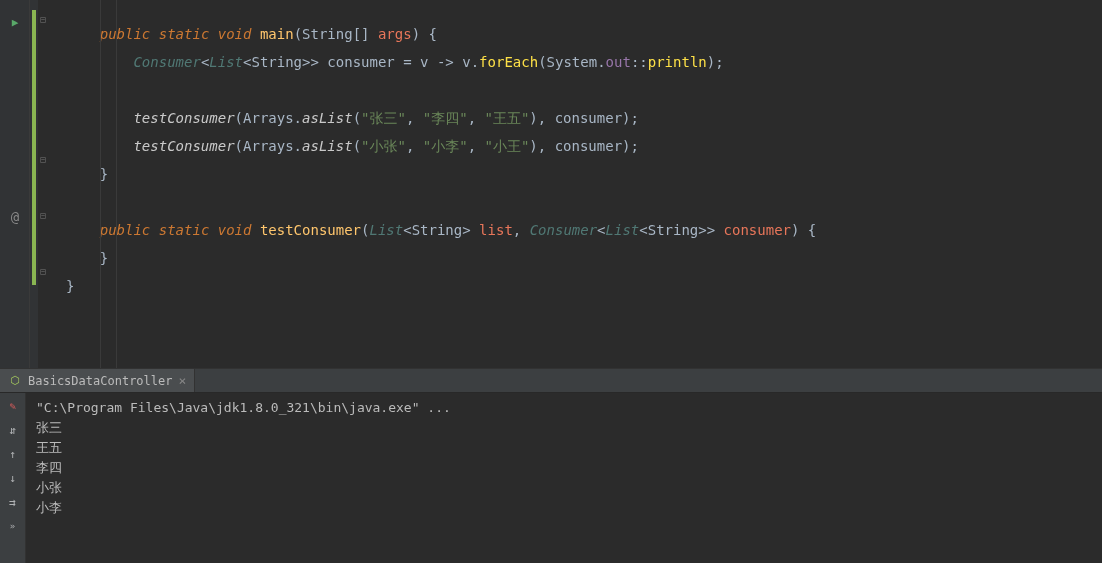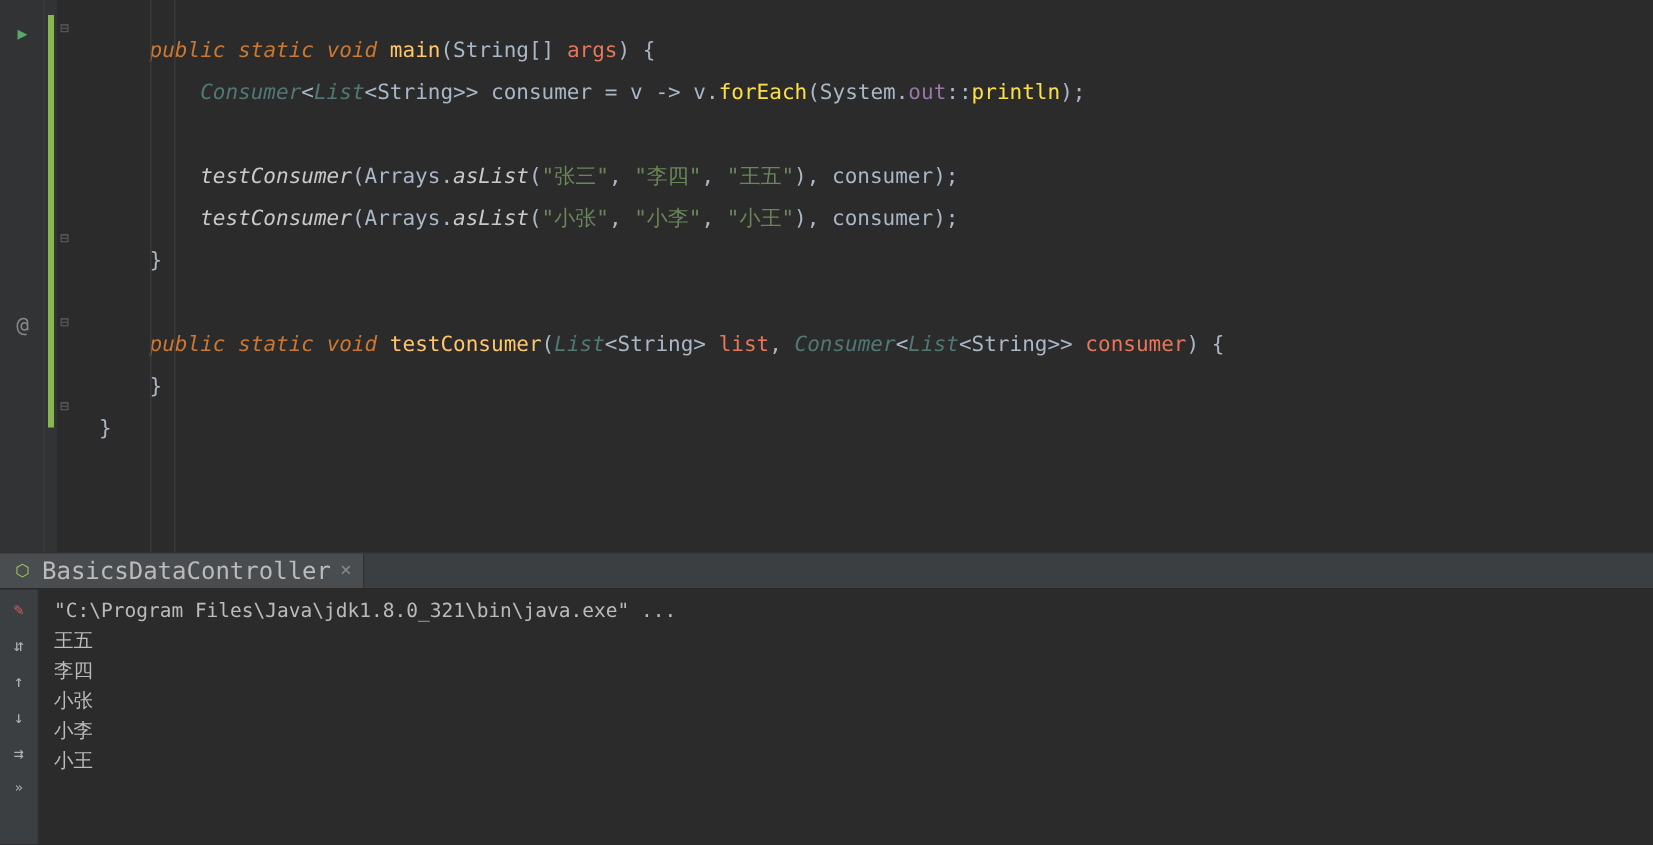--- a/index.html
+++ b/index.html
@@ -108,21 +108,21 @@
     }
     .tab-icon {
       width: 14px;
       height: 14px;
       display: inline-flex;
       align-items: center;
       justify-content: center;
       color: #a2c65e;
       font-size: 11px;
     }
-    .tab-label { color: #bbbbbb; font-size: 16px; }
+    .tab-label { color: #bbbbbb; font-size: 12px; }
     .tab-close { color: #888; font-size: 13px; cursor: pointer; }
     .console-area {
       flex: 1;
       display: flex;
       background: #2b2b2b;
     }
     .console-toolbar {
       width: 26px;
       background: #3c3f41;
       border-right: 1px solid #323232;
@@ -199,19 +199,19 @@
   <div class="console-toolbar">
     <div class="toolbar-btn" style="color:#d65b5b">✎</div>
     <div class="toolbar-btn">⇵</div>
     <div class="toolbar-btn">↑</div>
     <div class="toolbar-btn">↓</div>
     <div class="toolbar-btn">⇉</div>
     <div class="toolbar-btn" style="font-size:9px">»</div>
   </div>
   <div class="console-output" id="console-output">
       <div class="console-line cmd-line">"C:\Program Files\Java\jdk1.8.0_321\bin\java.exe" ...</div>
+      <div class="console-line">张三</div>
       <div class="console-line">王五</div>
       <div class="console-line">李四</div>
       <div class="console-line">小张</div>
       <div class="console-line">小李</div>
-      <div class="console-line">小王</div>
     </div>
 </div>
 
 </body></html>

